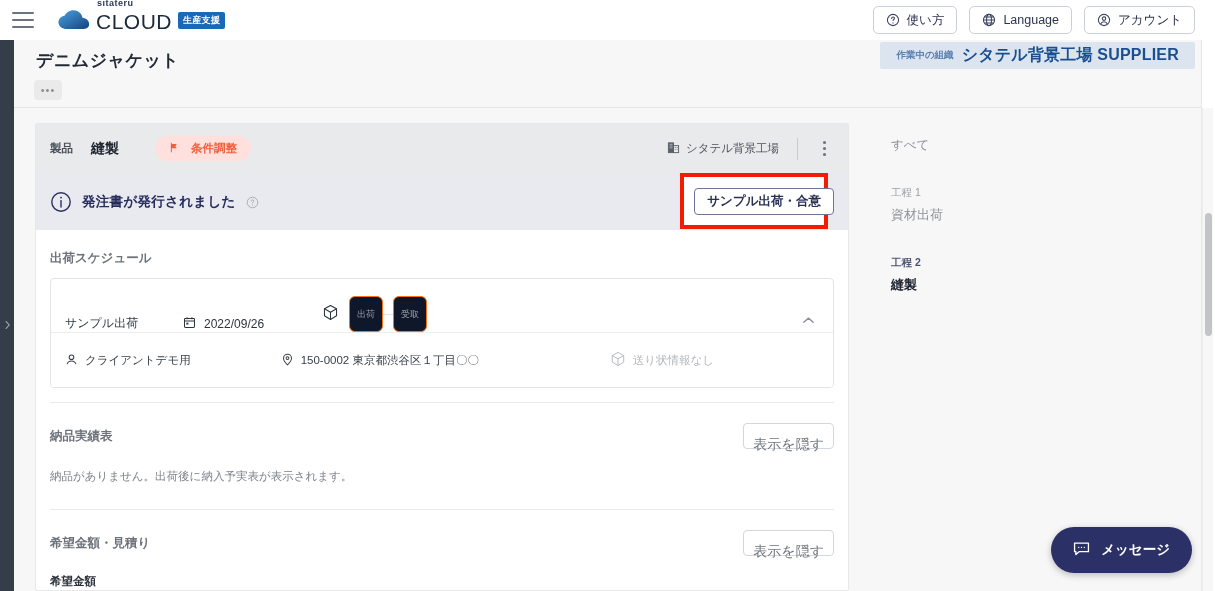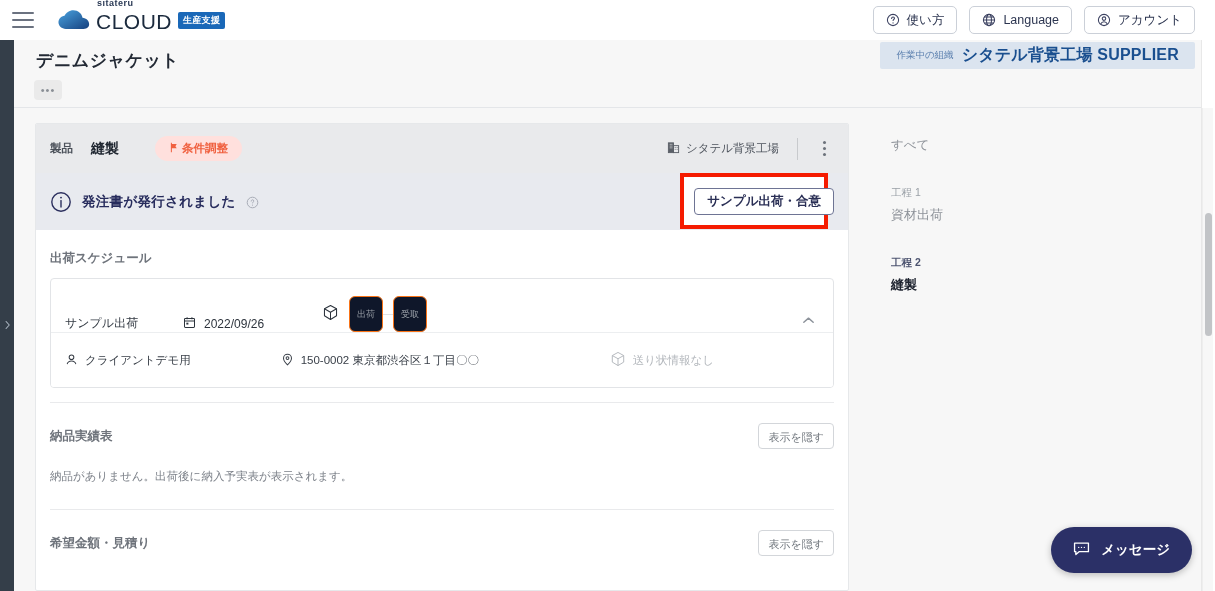--- a/index.html
+++ b/index.html
@@ -53,21 +53,21 @@
   .hbtn .gi { width: 14px; height: 14px; display: block; }
 
   
   .org-ribbon {
     position: absolute; top: 42px; right: 20px;
     background: #dbe4ef;
     height: 27px; border-radius: 2px;
     display: flex; align-items: center; gap: 8px;
     padding: 0 16px; z-index: 35;
   }
-  .org-ribbon .lbl { font-size: 9.5px; color: #5a7fae; font-weight: 400; }
+  .org-ribbon .lbl { font-size: 9.5px; color: #5a7fae; font-weight: 700; }
   .org-ribbon .val { font-size: 16px; color: #1a4f8f; font-weight: 700; letter-spacing: .2px; }
 
   
   .left-rail {
     position: absolute; left: 0; top: 40px; width: 14px; height: 551px;
     background: #343e49; z-index: 30;
   }
   .rail-handle {
     position: absolute; top: 275px; left: 0; width: 14px; height: 20px;
     display: flex; align-items: center; justify-content: center;
@@ -111,21 +111,21 @@
     height: 49px; background: #e9eaec;
     display: flex; align-items: center; padding: 0 14px;
   }
   .ch-kind { font-size: 11.5px; color: #4a5059; font-weight: 700; }
   .ch-name { font-size: 14px; color: #1f2630; font-weight: 700; margin-left: 18px; }
   .ch-badge {
     margin-left: 36px;
     background: #ffe0dd; color: #f0603f;
     font-size: 11.5px; font-weight: 700;
     border-radius: 13px; padding: 5px 14px;
-    display: flex; align-items: center; gap: 3px;
+    display: flex; align-items: center; gap: 12px;
     cursor: pointer;
   }
   .ch-right { margin-left: auto; display: flex; align-items: center; }
   .ch-factory {
     display: flex; align-items: center; gap: 6px;
     font-size: 11.5px; color: #4d535c;
   }
   .ch-sep { width: 1px; height: 22px; background: #c8cacd; margin: 0 18px; }
   .ch-kebab {
     width: 18px; display: flex; flex-direction: column; align-items: center; gap: 3px;
@@ -195,21 +195,21 @@
 
   .divider { height: 1px; background: #e9eaec; margin: 14px 0 0 0; }
 
   .sec-head {
     display: flex; align-items: center; padding: 20px 0 0 0;
   }
   .sec-head .t { font-size: 12.5px; font-weight: 700; color: #6e737b; }
   .toggle-btn {
     margin-left: auto;
     border: 1px solid #d3d6da; border-radius: 4px; background: #fff;
-    height: 26px; padding: 6px 9px; font-size: 11px; color: #6f757c;
+    height: 26px; padding: 12px 9px; font-size: 14px; color: #6f757c;
     cursor: pointer; white-space: nowrap;
   }
   .sec-note { font-size: 11.5px; color: #7c8189; padding: 20px 0 0 0; }
   .sub-label { font-size: 11.5px; font-weight: 700; color: #2b3139; padding-top: 18px; }
 
   
   .side-nav { position: absolute; left: 855px; top: 15px; width: 200px; }
   .sn-all { font-size: 12.5px; color: #8d9299; padding: 14px 0 0 22px; }
   .sn-group { padding: 32px 0 0 22px; }
   .sn-step { font-size: 10.5px; color: #9aa0a7; }
@@ -456,20 +456,21 @@
           <button class="toggle-btn">表示を隠す</button>
         </div>
         <div class="sec-note">納品がありません。出荷後に納入予実表が表示されます。</div>
 
         <div class="divider" style="margin-top:25px"></div>
 
         <div class="sec-head">
           <span class="t">希望金額・見積り</span>
           <button class="toggle-btn">表示を隠す</button>
         </div>
+        <div class="sub-label">希望金額</div>
       </div>
     </div>
 
     <div class="side-nav">
       <div class="sn-all">すべて</div>
       <div class="sn-group">
         <div class="sn-step">工程 1</div>
         <div class="sn-name">資材出荷</div>
       </div>
       <div class="sn-group">

